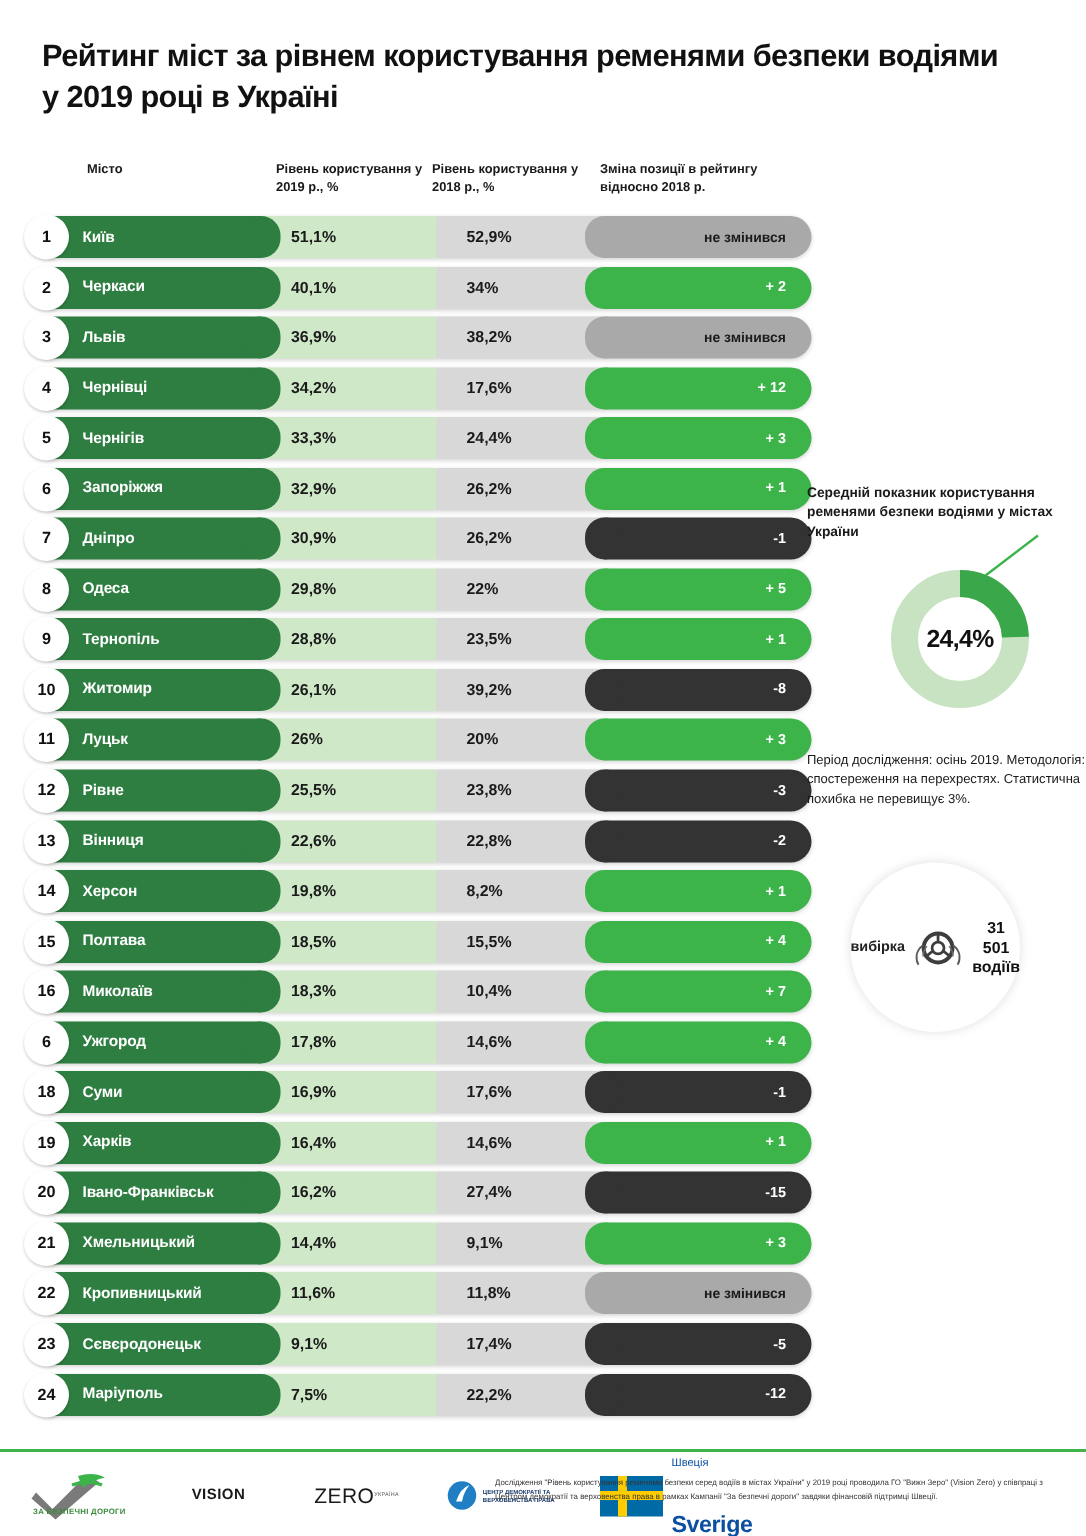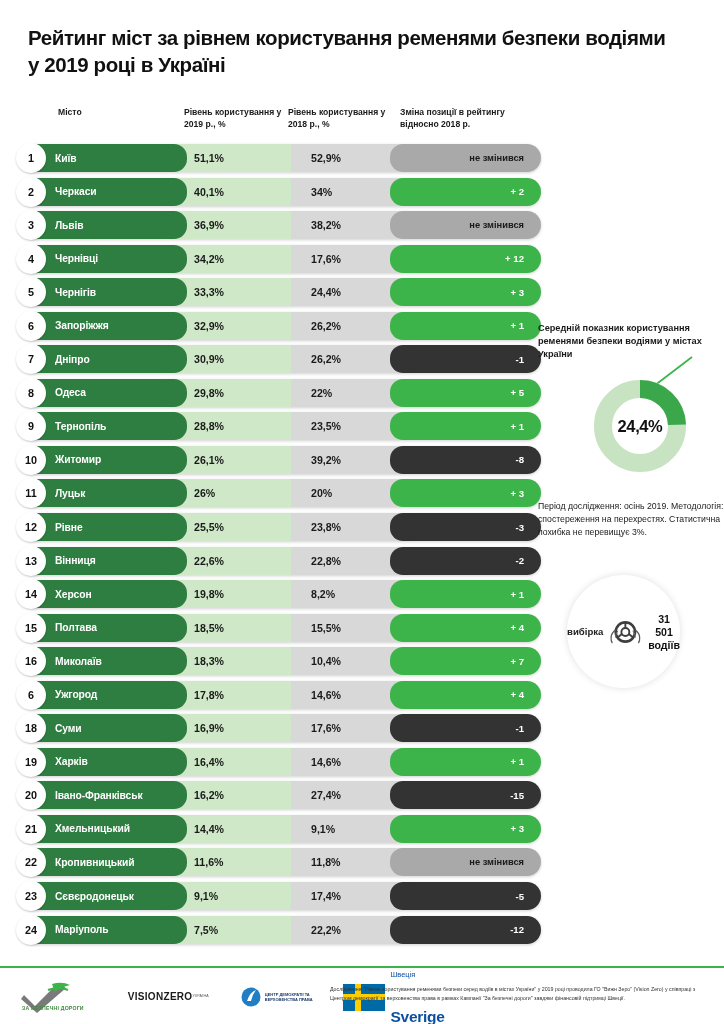--- a/index.html
+++ b/index.html
@@ -122,21 +122,21 @@
   
   .footer-rule {
     position: absolute; left: 0; top: 966px; width: 724px; height: 2px; background: #3cb44a;
   }
   .logos { position: absolute; left: 18px; top: 976px; height: 42px; display: flex; align-items: center; gap: 18px; }
   .logo { display: flex; align-items: center; }
   .logo-txt { font-size: 5.2px; font-weight: bold; letter-spacing: 0.2px; }
 
   .vz { line-height: 1.05; text-align: center; }
   .vz-1 { font-size: 10px; font-weight: bold; color: #1a1a1a; letter-spacing: 0.3px; }
-  .vz-2 { font-size: 10px; font-weight: bold; color: #1a1a1a; letter-spacing: 0.3px; }
+  .vz-2 { font-size: 14px; font-weight: normal; color: #1a1a1a; letter-spacing: 0.3px; margin-left: 46px; }
   .vz-3 { font-size: 3.6px; color: #555; letter-spacing: 0.2px; }
 
   .cdr { display: flex; align-items: center; gap: 4px; }
   .cdr-txt { font-size: 4px; font-weight: bold; color: #1a3a6b; line-height: 1.35; }
 
   .swe { display: flex; align-items: center; gap: 6px; }
   .swe-flag { width: 42px; height: 27px; position: relative; background: #006aa7; }
   .swe-flag .h { position: absolute; left: 0; right: 0; top: 10.5px; height: 6px; background: #fecc00; }
   .swe-flag .v { position: absolute; top: 0; bottom: 0; left: 12px; width: 6px; background: #fecc00; }
   .swe-t1 { font-size: 7.4px; font-weight: normal; color: #0a4fa0; }

